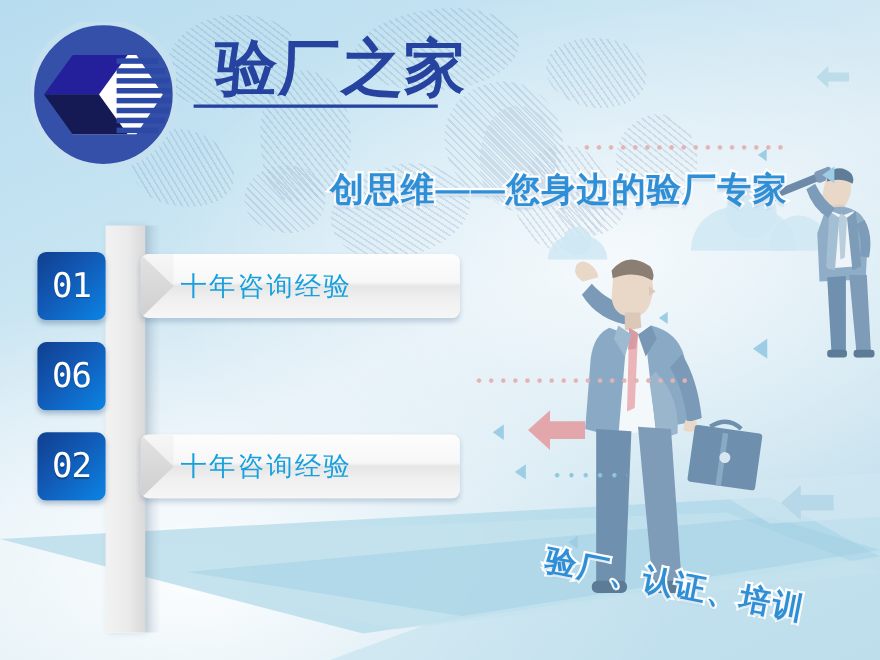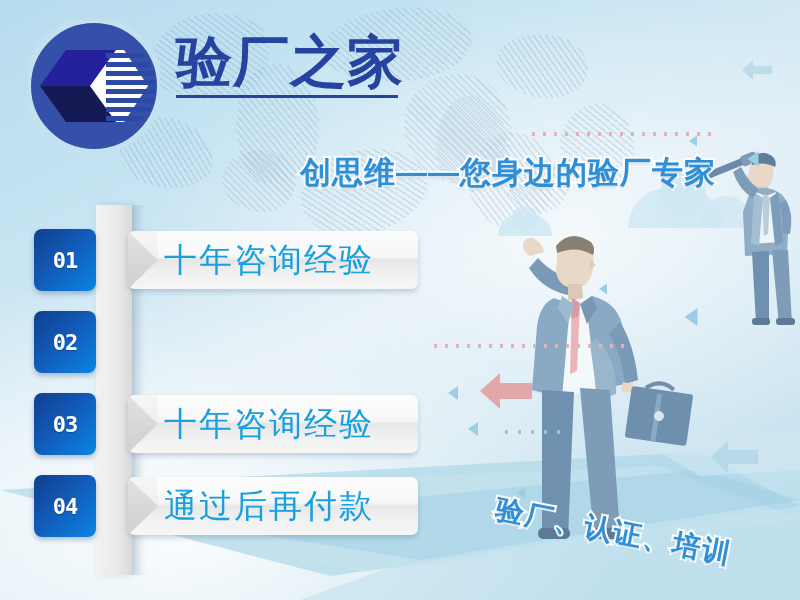--- a/index.html
+++ b/index.html
@@ -51,20 +51,21 @@
 
   
   .logo-wrap{position:absolute;left:24px;top:16px;width:380px;height:130px;}
   .logo-mark{position:absolute;left:4px;top:4px;width:132px;height:132px;}
 
   .brand{position:absolute;left:152px;top:18px;width:240px;}
   .brand-cn{
     font-size:56px;font-weight:bold;color:#2743a0;line-height:1;letter-spacing:1px;
     font-family:"Liberation Sans","DejaVu Sans",sans-serif;
     white-space:nowrap;
+    margin-left:20px;
   }
   .brand-rule{margin-top:5px;height:3px;background:#2743a0;width:222px;}
   .brand-url{
     margin-top:4px;font-size:15px;font-weight:bold;color:#2743a0;
     letter-spacing:3.1px;white-space:nowrap;
   }
 
   
   .tagline{
     position:absolute;left:300px;top:152px;
@@ -112,21 +113,21 @@
 
   
   .row{position:absolute;left:0;width:440px;height:62px;}
   .badge{
     position:absolute;left:34px;top:0;width:62px;height:62px;border-radius:8px;
     background:linear-gradient(135deg,#0f3f8e 0%,#1258b4 42%,#0b84e4 100%);
     box-shadow:0 3px 5px rgba(60,90,130,.35);
     display:flex;align-items:center;justify-content:center;
   }
   .badge span{
-    color:#ffffff;font-size:22px;font-weight:bold;letter-spacing:-1px;
+    color:#ffffff;font-size:31px;font-weight:normal;letter-spacing:-1px;
     font-family:"DejaVu Sans Mono","Liberation Mono",monospace;
     text-shadow:0 1px 1px rgba(0,0,0,.25);
   }
   .ribbon{
     position:absolute;left:128px;top:2px;width:290px;height:58px;border-radius:7px;
     background:linear-gradient(180deg,#fdfdfd 0%,#f7f7f7 44%,#e6e6e6 50%,#efefef 68%,#f6f6f6 100%);
     box-shadow:0 3px 5px rgba(90,120,155,.30);
     overflow:hidden;
   }
   .ribbon:before{
@@ -137,21 +138,21 @@
   }
   .ribbon:after{
     content:"";position:absolute;left:0;top:0;width:30px;height:58px;
     background:linear-gradient(180deg,#f4f4f4,#e3e3e3);
     clip-path:polygon(0 0,100% 50%,100% 0);
     opacity:.75;
   }
   .ribbon-label{
     position:absolute;left:36px;top:0;right:8px;height:58px;
     display:flex;align-items:center;
-    font-size:33px;font-weight:400;color:#16a0dd;letter-spacing:2px;
+    font-size:24px;font-weight:400;color:#16a0dd;letter-spacing:2px;
     white-space:nowrap;z-index:2;
   }
 
   
   .ground{position:absolute;left:0;top:0;width:800px;height:600px;pointer-events:none;}
 
   
   .figure{position:absolute;}
 
   
@@ -344,37 +345,29 @@
     <div class="badge">
       <span>01</span>
     </div>
     <div class="ribbon">
       <div class="ribbon-label">十年咨询经验</div>
     </div>
   </div>
 
   <div class="row" style="top:311px;">
     <div class="badge">
-      <span>02</span>
+      <span>06</span>
     </div>
   </div>
 
   <div class="row" style="top:393px;">
     <div class="badge">
-      <span>03</span>
+      <span>02</span>
     </div>
     <div class="ribbon">
       <div class="ribbon-label">十年咨询经验</div>
     </div>
   </div>
 
-  <div class="row" style="top:475px;">
-    <div class="badge">
-      <span>04</span>
-    </div>
-    <div class="ribbon">
-      <div class="ribbon-label">通过后再付款</div>
-    </div>
-  </div>
 
   <div class="bottom-text">验厂、认证、培训</div>
 
 </div>
 
 </body></html>

